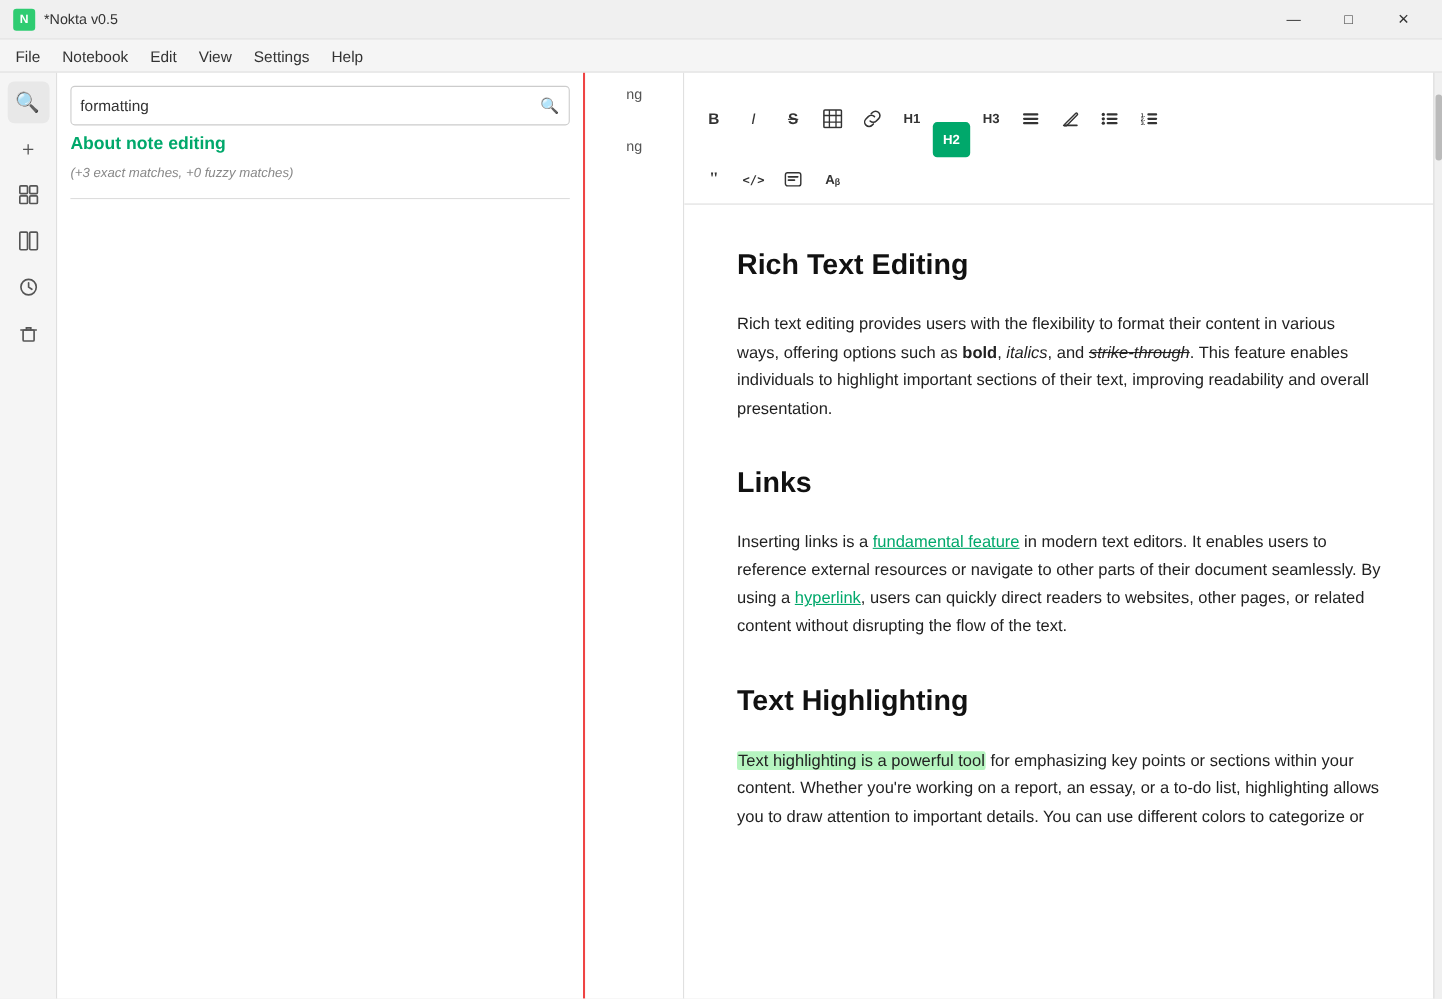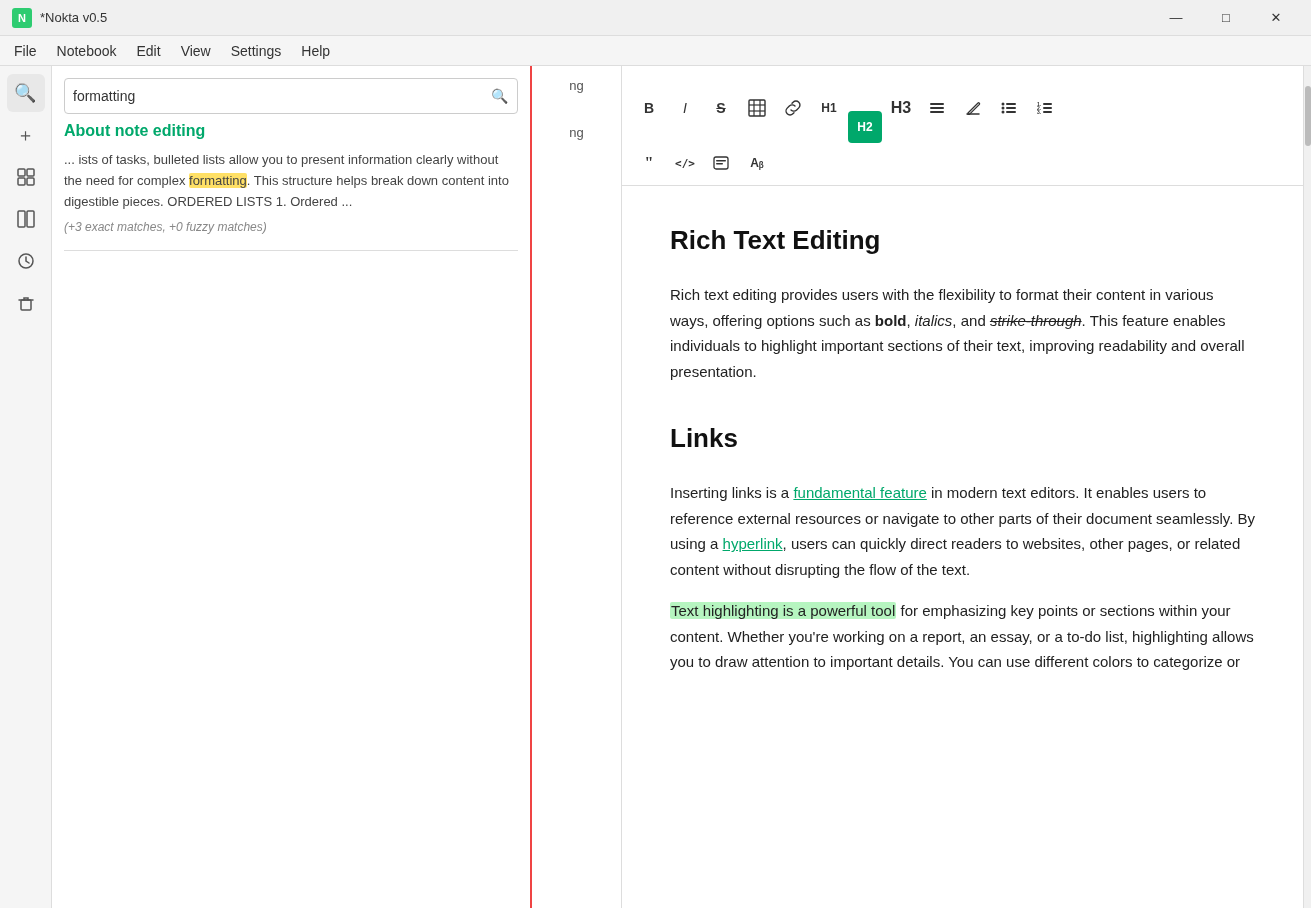--- a/index.html
+++ b/index.html
@@ -280,23 +280,20 @@
 
   <div class="search-panel">
     <div class="search-input-row">
       <div class="search-input-wrap">
         <input type="text" value="formatting" style="">
         <span class="search-icon-inner">🔍</span>
       </div>
     </div>
     <div class="search-results">
       <div class="result-title">About note editing</div>
-      <div class="result-excerpt">
-        <span>... ists of tasks, bulleted lists allow you to present information clearly without the need for complex </span><span class="highlight-yellow">formatting</span><span>. This structure helps break down content into digestible pieces. ORDERED LISTS 1. Ordered ...</span>
-      </div>
       <div class="match-info">(+3 exact matches, +0 fuzzy matches)</div>
       <hr class="result-divider">
     </div>
   </div>
 
   <div class="partial-panel">
     <div class="partial-text">ng</div>
     <div class="partial-text">ng</div>
   </div>
 
@@ -317,21 +314,21 @@
           </svg>
         </button>
         <button class="tb-btn">
           <svg width="18" height="18" viewBox="0 0 18 18" fill="none">
             <path d="M7 11a4 4 0 005.66 0l2.12-2.12a4 4 0 00-5.66-5.66L8 4.34" stroke="#333" stroke-width="1.4" stroke-linecap="round"></path>
             <path d="M11 7a4 4 0 00-5.66 0L3.22 9.12a4 4 0 005.66 5.66L10 13.66" stroke="#333" stroke-width="1.4" stroke-linecap="round"></path>
           </svg>
         </button>
         <button class="tb-btn" style="font-size:12px;font-weight:700;">H1</button>
         <button class="tb-btn active" style="font-size:12px;font-weight:700;margin-top:39px;">H2</button>
-        <button class="tb-btn" style="font-size:16px;font-weight:700;">H3</button>
+        <button class="tb-btn" style="font-size:12px;font-weight:700;">H3</button>
         <button class="tb-btn">
           <svg width="18" height="18" viewBox="0 0 18 18" fill="none">
             <rect x="2" y="4" width="14" height="2" rx="1" fill="#333"></rect>
             <rect x="2" y="8" width="14" height="2" rx="1" fill="#333"></rect>
             <rect x="2" y="12" width="14" height="2" rx="1" fill="#333"></rect>
           </svg>
         </button>
         <button class="tb-btn">
           <svg width="18" height="18" viewBox="0 0 18 18" fill="none">
             <path d="M4 14l2-2 8-8a1 1 0 011.4 1.4l-8 8-2 2H4z" stroke="#333" stroke-width="1.3" fill="none"></path>
@@ -377,20 +374,21 @@
       <h2>Rich Text Editing</h2>
       <p>
         Rich text editing provides users with the flexibility to format their content in various ways, offering options such as <strong>bold</strong>, <em>italics</em>, and <em style="text-decoration:line-through">strike-through</em>. This feature enables individuals to highlight important sections of their text, improving readability and overall presentation.
       </p>
 
       <h2>Links</h2>
       <p>
         Inserting links is a <a href="#">fundamental feature</a> in modern text editors. It enables users to reference external resources or navigate to other parts of their document seamlessly. By using a <a href="#">hyperlink</a>, users can quickly direct readers to websites, other pages, or related content without disrupting the flow of the text.
       </p>
 
+      <h2>Text Highlighting</h2>
       <p>
         <span class="highlight-green">Text highlighting is a powerful tool</span> for emphasizing key points or sections within your content. Whether you're working on a report, an essay, or a to-do list, highlighting allows you to draw attention to important details. You can use different colors to categorize or
       </p>
     </div>
   </div>
 
   <div class="scroll-indicator">
     <div class="scroll-thumb"></div>
   </div>
 

